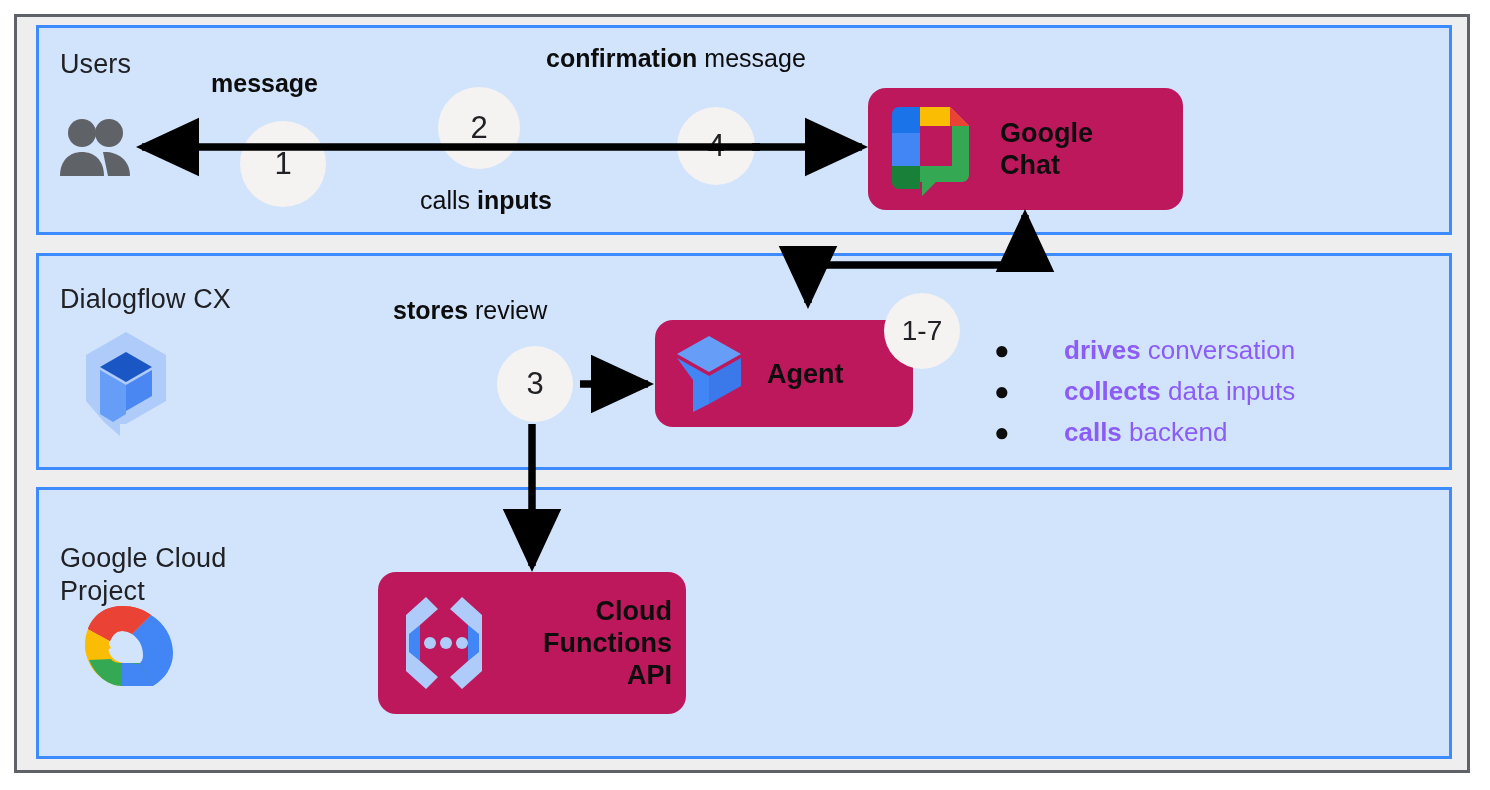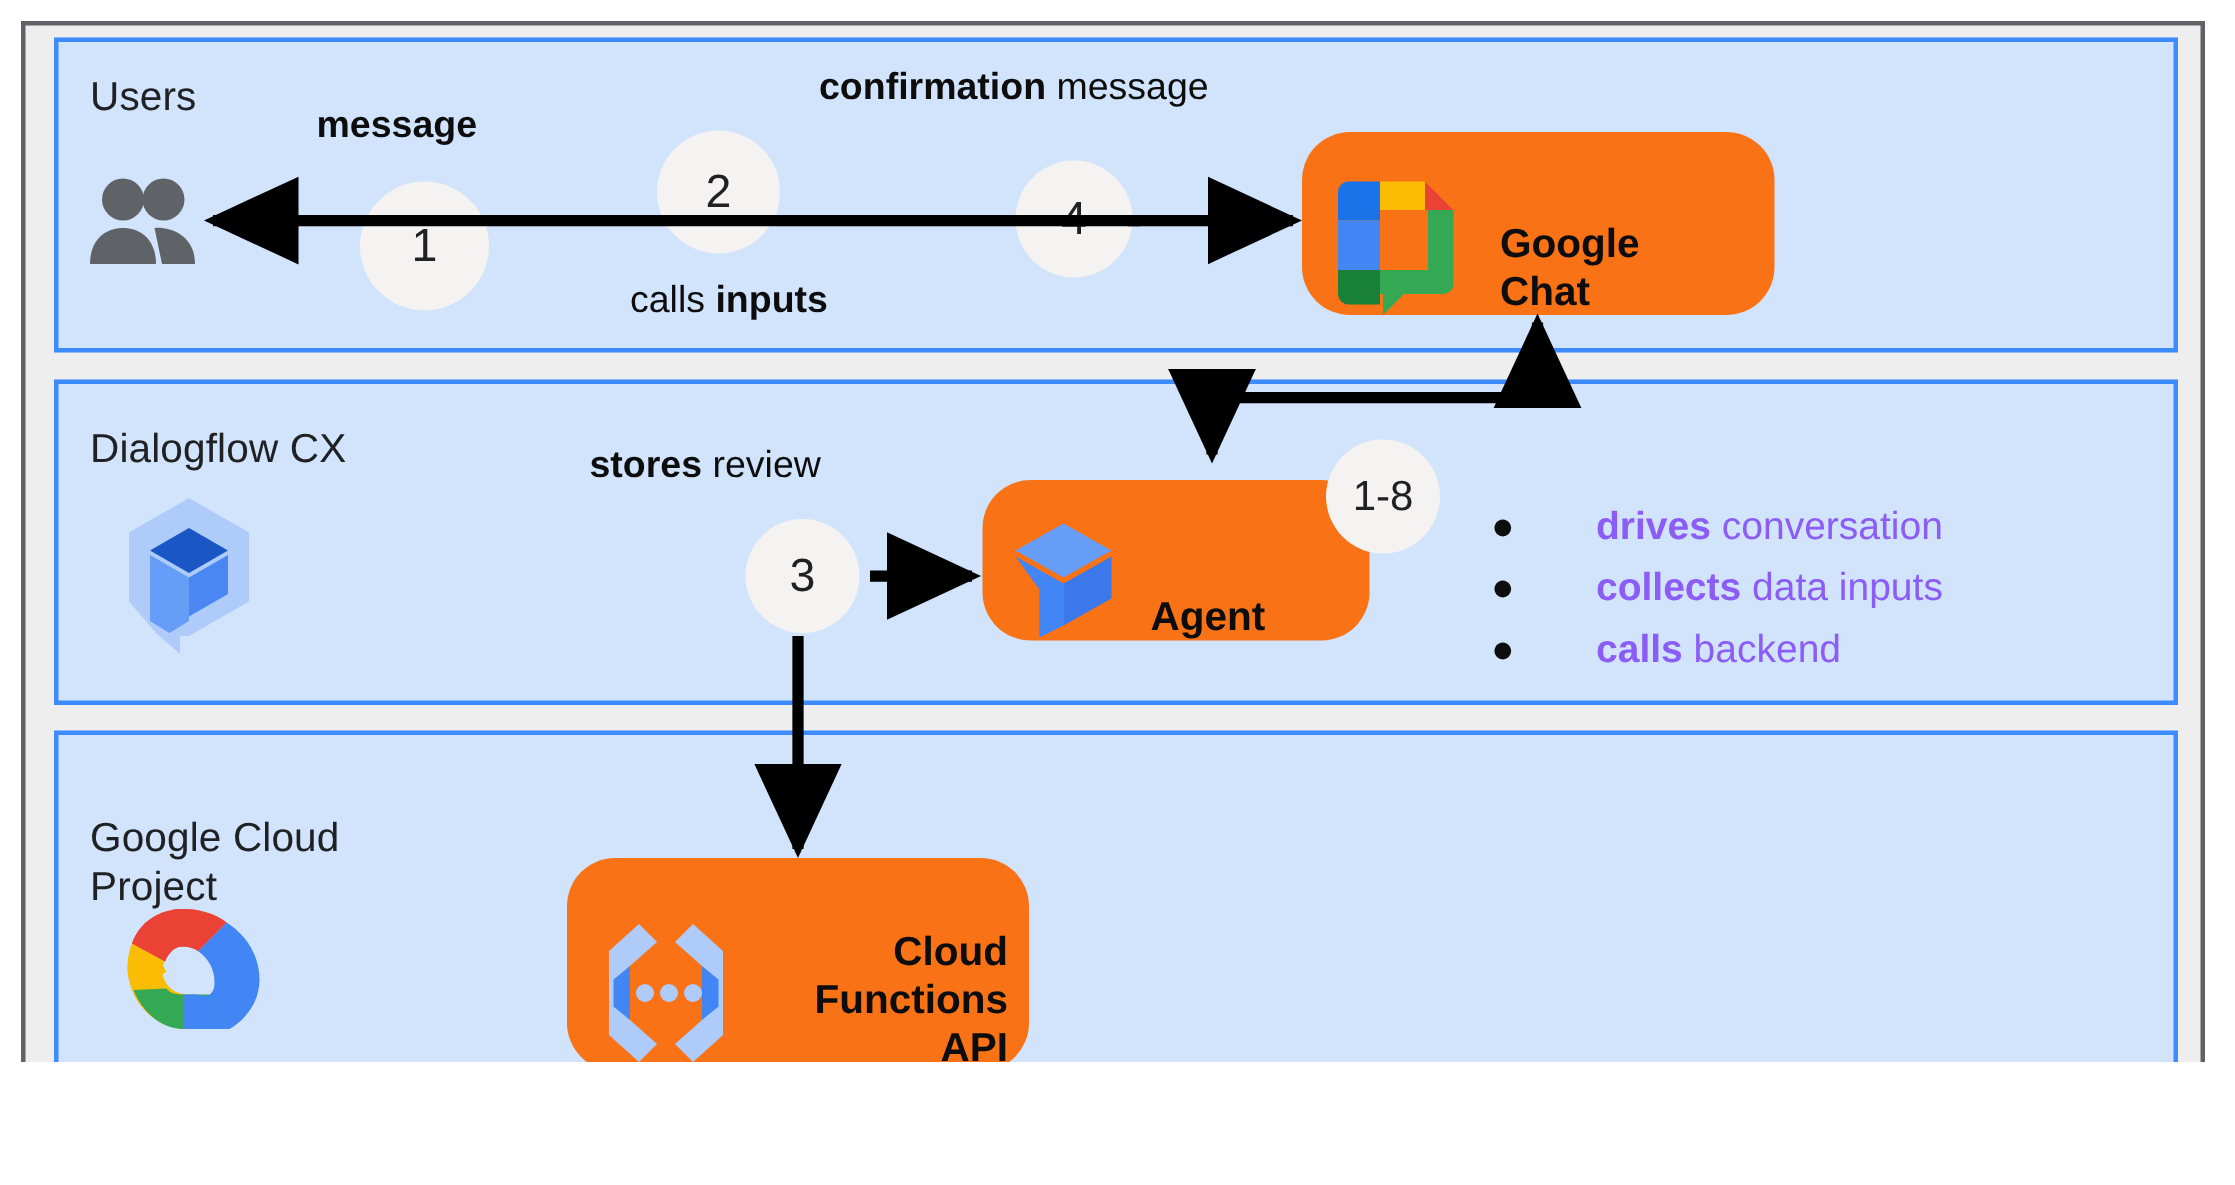--- a/index.html
+++ b/index.html
@@ -7,21 +7,21 @@
     margin: 0;
     padding: 0;
     background: #ffffff;
   }
   body {
     font-family: "Liberation Sans", sans-serif;
   }
   #canvas {
     position: relative;
     width: 1490px;
-    height: 708px;
+    height: 790px;
     background: #ffffff;
     overflow: hidden;
   }
   .frame {
     position: absolute;
     left: 14px;
     top: 14px;
     width: 1456px;
     height: 759px;
     background: #eeeeee;
@@ -46,25 +46,25 @@
     font-size: 27px;
     font-weight: 400;
     line-height: 33px;
     letter-spacing: 0.1px;
     white-space: pre-line;
   }
 
   
   .card {
     position: absolute;
-    background: #f97316;
-    border-radius: 32px;
+    background: #be185d;
+    border-radius: 18px;
     box-sizing: border-box;
     display: flex;
-    align-items: flex-end;
+    align-items: center;
   }
   .card-label {
     color: #0d0d0d;
     font-weight: bold;
     font-size: 27px;
     line-height: 32px;
   }
 
   
   .step {
@@ -183,21 +183,21 @@
   <div class="card" id="card-agent" style="left:655px; top:320px; width:258px; height:107px; padding-left:18px;">
     <svg width="72" height="80" viewBox="0 0 72 80" class="icon-box">
       <path d="M36 2 L68 20 L36 38 L4 20 Z" fill="#669df6"></path>
       <path d="M4 24 L36 42 V62 L20 78 V46 Z" fill="#4285f4"></path>
       <path d="M36 42 L68 24 V52 L36 70 Z" fill="#3b79ea"></path>
       <path d="M20 46 L36 56 V70 L20 78 Z" fill="#4285f4"></path>
     </svg>
     <div class="card-label" style="margin-left:22px;">Agent</div>
   </div>
 
-  <div class="step" id="step-1-4" style="left:884px; top:293px; width:76px; height:76px; font-size:28px;">1-8</div>
+  <div class="step" id="step-1-4" style="left:884px; top:293px; width:76px; height:76px; font-size:28px;">1-7</div>
 
   <div class="edge-label" style="left:393px; top:295px;"><b>stores</b><span> review</span></div>
 
   <div class="step" id="step-3" style="left:497px; top:346px; width:76px; height:76px;">3</div>
 
   <div id="agent-notes">
     <div class="note-row">
       <span class="note-bullet">●</span>
       <span class="note-text"><b>drives</b><span> conversation</span></span>
     </div>

